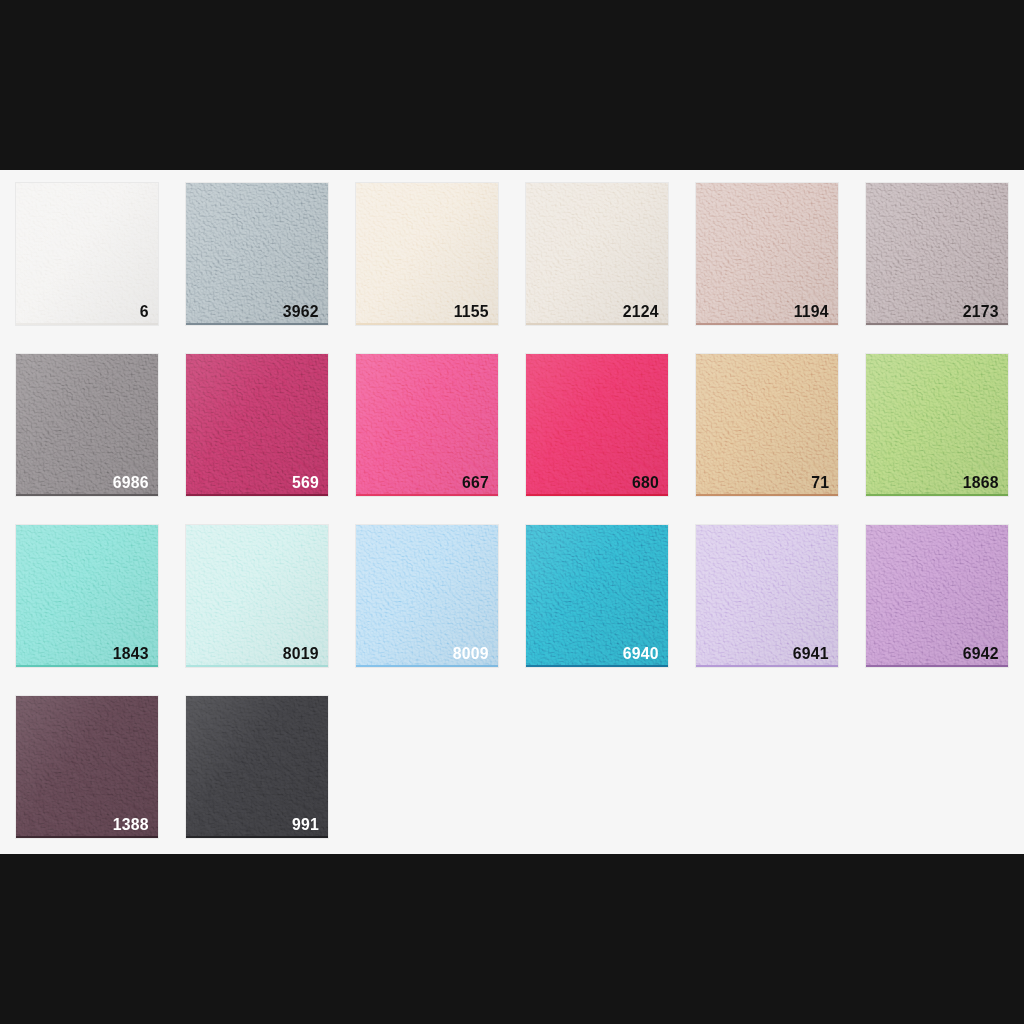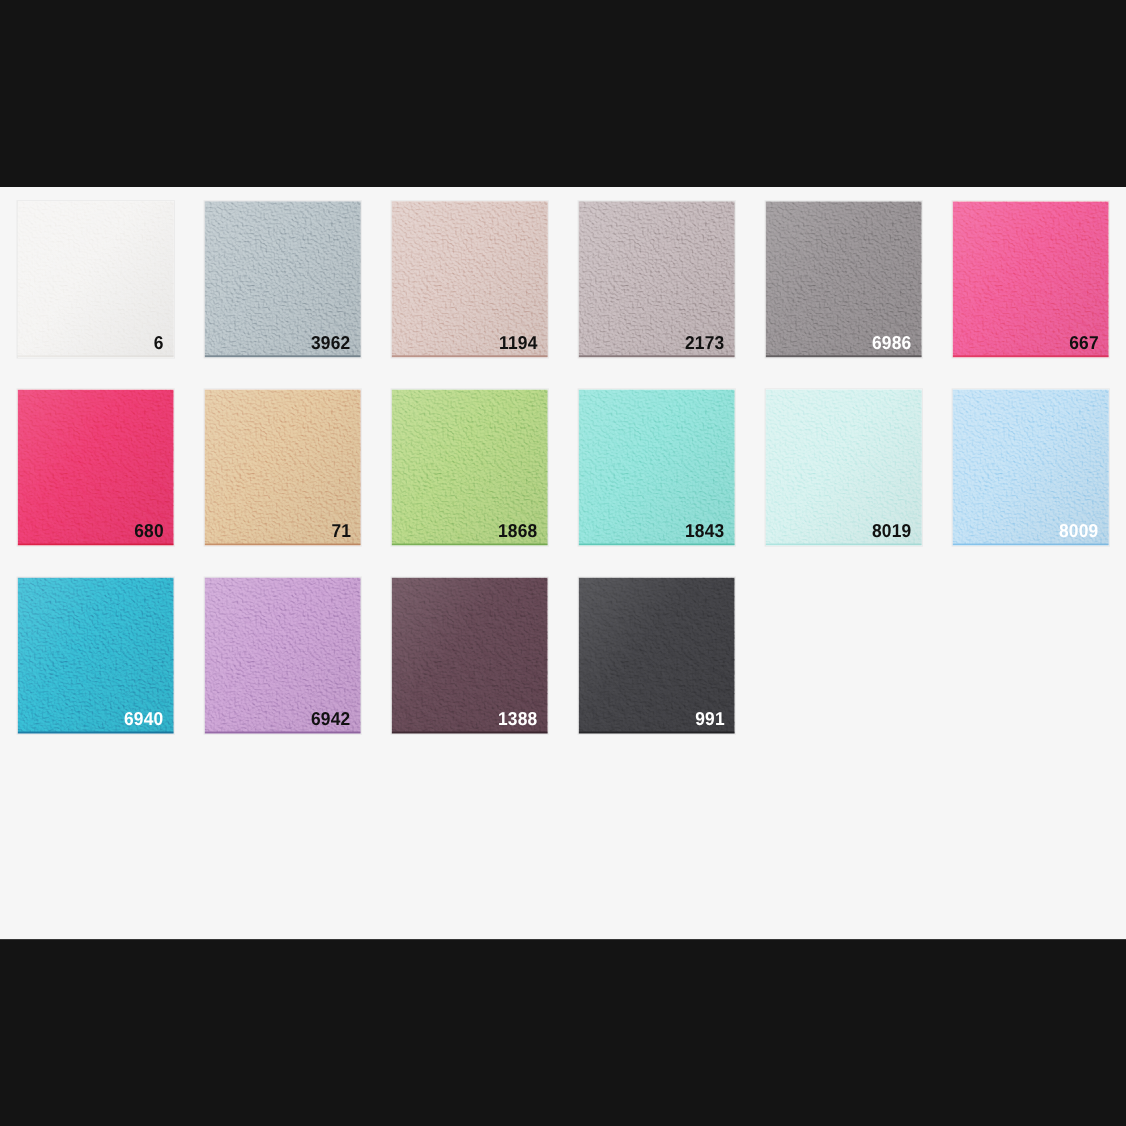--- a/index.html
+++ b/index.html
@@ -101,20 +101,42 @@
           <svg class="grain">
             <rect width="100%" height="100%" filter="url(#leatherGrain)"></rect>
           </svg>
           <svg class="grain2">
             <rect width="100%" height="100%" filter="url(#leatherGrainCoarse)"></rect>
           </svg>
           <div class="sheen"></div>
           <span class="code dark">3962</span>
         </div>
         <div class="swatch">
+          <div class="base" style="background: rgb(236, 220, 196);"></div>
+          <svg class="grain">
+            <rect width="100%" height="100%" filter="url(#leatherGrain)"></rect>
+          </svg>
+          <svg class="grain2">
+            <rect width="100%" height="100%" filter="url(#leatherGrainCoarse)"></rect>
+          </svg>
+          <div class="sheen"></div>
+          <span class="code dark">1155</span>
+        </div>
+        <div class="swatch">
+          <div class="base" style="background: rgb(222, 210, 194);"></div>
+          <svg class="grain">
+            <rect width="100%" height="100%" filter="url(#leatherGrain)"></rect>
+          </svg>
+          <svg class="grain2">
+            <rect width="100%" height="100%" filter="url(#leatherGrainCoarse)"></rect>
+          </svg>
+          <div class="sheen"></div>
+          <span class="code dark">2124</span>
+        </div>
+        <div class="swatch">
           <div class="base" style="background: rgb(189, 149, 138);"></div>
           <svg class="grain">
             <rect width="100%" height="100%" filter="url(#leatherGrain)"></rect>
           </svg>
           <svg class="grain2">
             <rect width="100%" height="100%" filter="url(#leatherGrainCoarse)"></rect>
           </svg>
           <div class="sheen"></div>
           <span class="code dark">1194</span>
         </div>
@@ -134,20 +156,31 @@
           <svg class="grain">
             <rect width="100%" height="100%" filter="url(#leatherGrain)"></rect>
           </svg>
           <svg class="grain2">
             <rect width="100%" height="100%" filter="url(#leatherGrainCoarse)"></rect>
           </svg>
           <div class="sheen"></div>
           <span class="code light">6986</span>
         </div>
         <div class="swatch">
+          <div class="base" style="background: rgb(140, 31, 68);"></div>
+          <svg class="grain">
+            <rect width="100%" height="100%" filter="url(#leatherGrain)"></rect>
+          </svg>
+          <svg class="grain2">
+            <rect width="100%" height="100%" filter="url(#leatherGrainCoarse)"></rect>
+          </svg>
+          <div class="sheen"></div>
+          <span class="code light">569</span>
+        </div>
+        <div class="swatch">
           <div class="base" style="background: rgb(229, 56, 100);"></div>
           <svg class="grain">
             <rect width="100%" height="100%" filter="url(#leatherGrain)"></rect>
           </svg>
           <svg class="grain2">
             <rect width="100%" height="100%" filter="url(#leatherGrainCoarse)"></rect>
           </svg>
           <div class="sheen"></div>
           <span class="code dark">667</span>
         </div>
@@ -220,20 +253,31 @@
         <div class="swatch">
           <div class="base" style="background: rgb(26, 123, 165);"></div>
           <svg class="grain">
             <rect width="100%" height="100%" filter="url(#leatherGrain)"></rect>
           </svg>
           <svg class="grain2">
             <rect width="100%" height="100%" filter="url(#leatherGrainCoarse)"></rect>
           </svg>
           <div class="sheen"></div>
           <span class="code light">6940</span>
+        </div>
+        <div class="swatch">
+          <div class="base" style="background: rgb(182, 154, 216);"></div>
+          <svg class="grain">
+            <rect width="100%" height="100%" filter="url(#leatherGrain)"></rect>
+          </svg>
+          <svg class="grain2">
+            <rect width="100%" height="100%" filter="url(#leatherGrainCoarse)"></rect>
+          </svg>
+          <div class="sheen"></div>
+          <span class="code dark">6941</span>
         </div>
         <div class="swatch">
           <div class="base" style="background: rgb(150, 105, 168);"></div>
           <svg class="grain">
             <rect width="100%" height="100%" filter="url(#leatherGrain)"></rect>
           </svg>
           <svg class="grain2">
             <rect width="100%" height="100%" filter="url(#leatherGrainCoarse)"></rect>
           </svg>
           <div class="sheen"></div>

